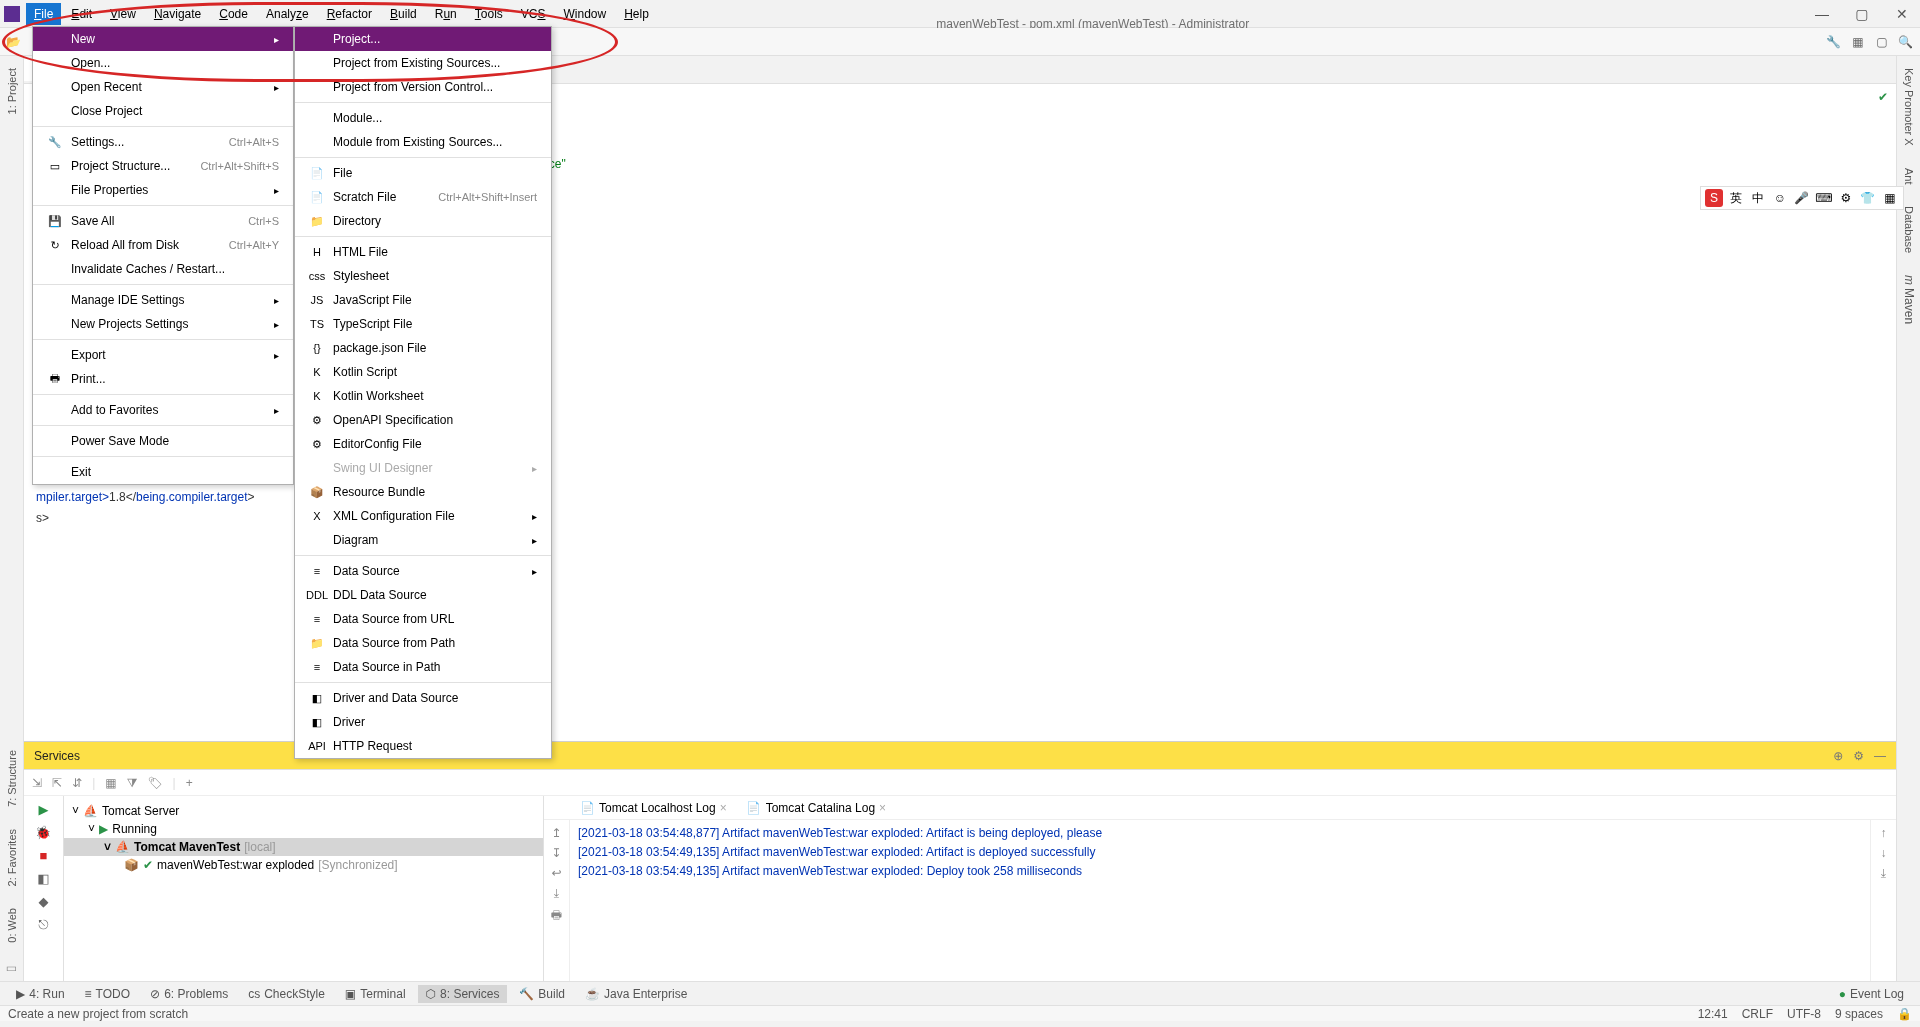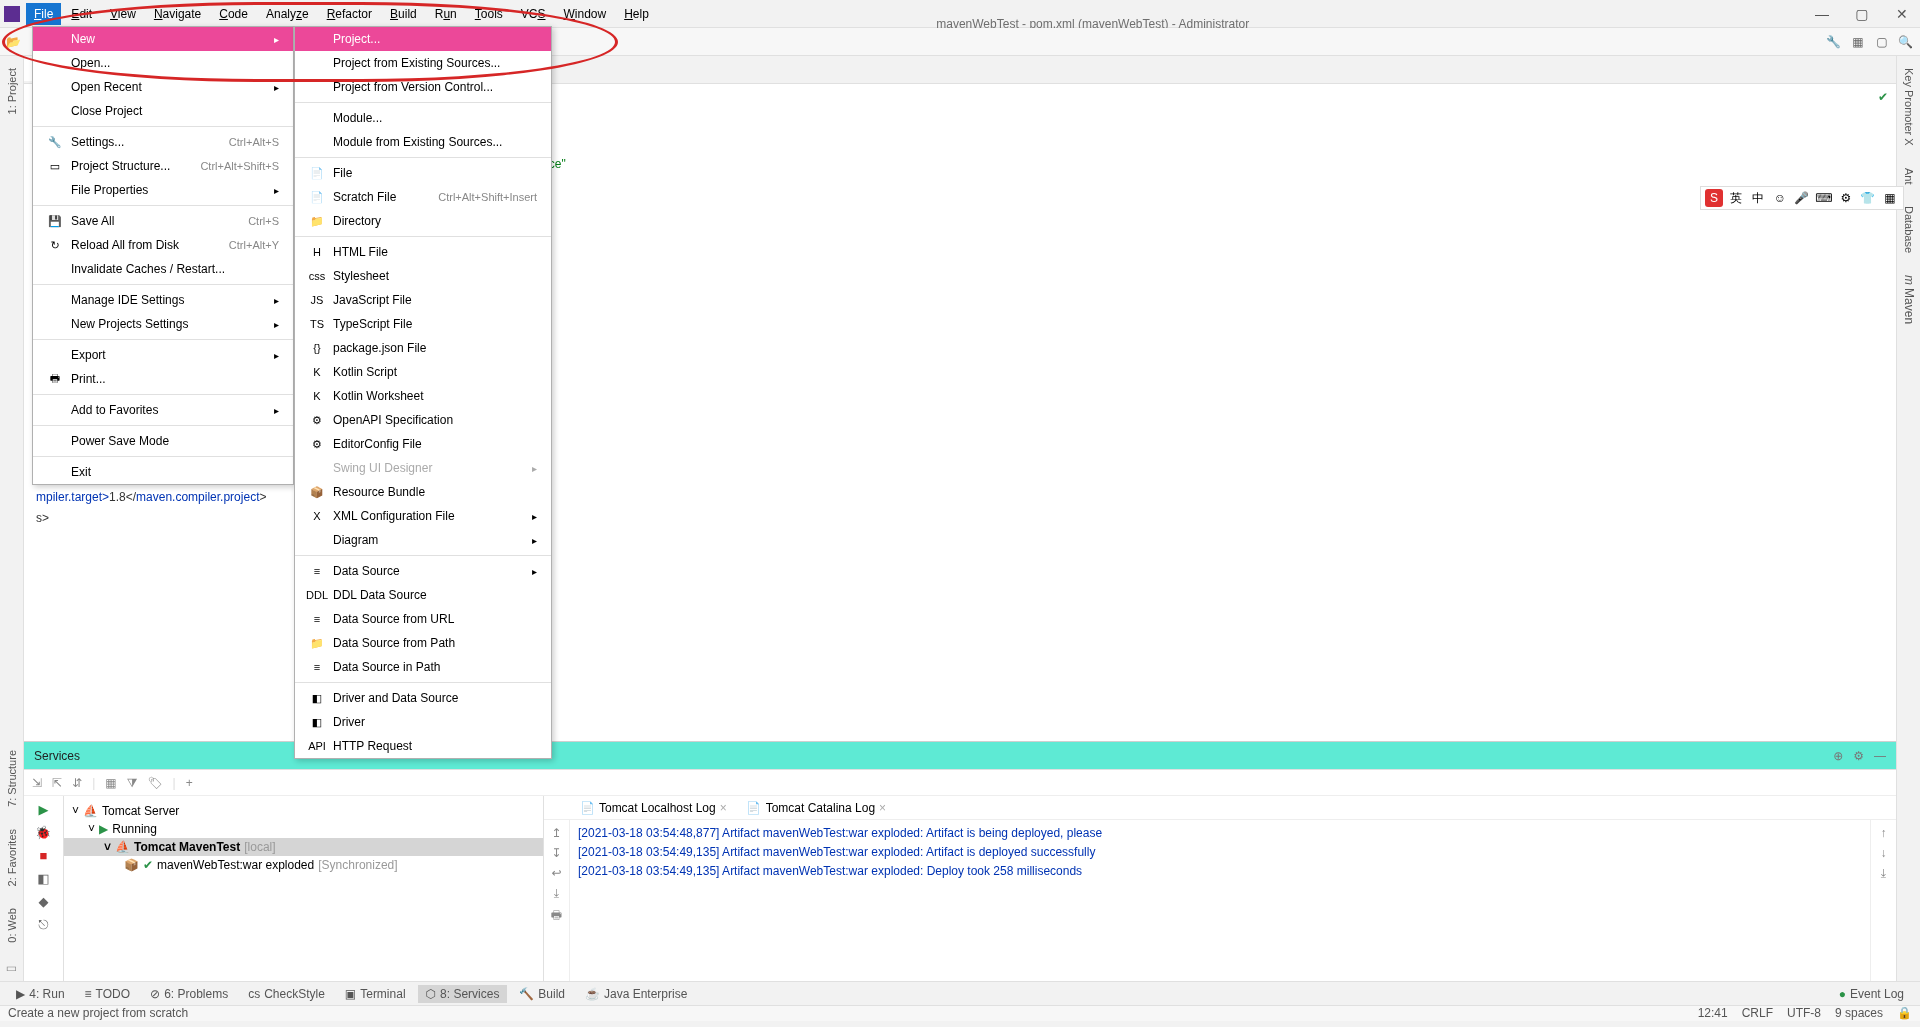--- a/index.html
+++ b/index.html
@@ -23,44 +23,44 @@
 .center { flex: 1; display: flex; flex-direction: column; }
 .editortabs { height: 28px; display: flex; align-items: center; border-bottom: 1px solid #e0e0e0; background: #f2f2f2; }
 .editortabs .etab { padding: 4px 10px; background: #fff; border-right: 1px solid #e0e0e0; color: #222; }
 .editor { flex: 1; background: #fff; padding: 8px 12px; font-family: Consolas, monospace; font-size: 13px; color: #333; line-height: 1.6; overflow: hidden; white-space: pre; position: relative; }
 .editor .t-attr { color: #0033b3; }
 .editor .t-str { color: #067d17; }
 .editor .t-tag { color: #0033b3; }
 .editor .t-cmt { color: #8c8c8c; font-style: italic; }
 .editor .hl { background: #fff8d6; }
 .services { height: 240px; border-top: 1px solid #cfcfcf; display: flex; flex-direction: column; background: #fff; }
-.services-header { height: 28px; display: flex; align-items: center; padding: 0 10px; border-bottom: 1px solid #e0e0e0; background: #5eead4; }
+.services-header { height: 28px; display: flex; align-items: center; padding: 0 10px; border-bottom: 1px solid #e0e0e0; background: #fde047; }
 .services-header .title { font-weight: normal; color: #222; }
 .services-header .right { margin-left: auto; display: flex; gap: 10px; color: #777; }
 .services-toolbar { height: 26px; display: flex; align-items: center; gap: 10px; padding: 0 8px; border-bottom: 1px solid #eee; }
 .services-body { flex: 1; display: flex; }
 .srv-tree { width: 480px; border-right: 1px solid #e0e0e0; padding: 6px 0; font-size: 12px; }
 .srv-tree .node { padding: 2px 8px; display: flex; align-items: center; gap: 4px; }
 .srv-tree .node.sel { background: #d5d5d5; font-weight: bold; }
 .srv-tree .muted { color: #999; font-weight: normal; }
 .srv-gutter { width: 26px; border-right: 1px solid #eee; display: flex; flex-direction: column; gap: 6px; align-items: center; padding-top: 6px; color: #888; }
 .srv-log { flex: 1; padding: 4px 8px; font-family: Consolas, monospace; font-size: 12.5px; line-height: 1.6; }
 .srv-log .info { color: #0033b3; }
 .srv-log .warn { color: #a66f00; }
 .srv-right-gutter { width: 26px; border-left: 1px solid #eee; display: flex; flex-direction: column; gap: 6px; align-items: center; padding-top: 6px; color: #888; }
 .bottomtabs { height: 24px; display: flex; align-items: center; gap: 4px; padding: 0 8px; background: #f2f2f2; border-top: 1px solid #e0e0e0; font-size: 11px; color: #555; }
 .bottomtabs .btab { padding: 2px 8px; display: flex; align-items: center; gap: 4px; }
 .bottomtabs .btab.active { background: #d5d5d5; }
 .bottomtabs .spacer { margin-left: auto; }
-.statusbar { height: 16px; display: flex; padding: 0 8px; background: #f7f7f7; border-top: 1px solid #e0e0e0; font-size: 11px; color: #555; }
+.statusbar { height: 16px; display: flex; align-items: center; padding: 0 8px; background: #f7f7f7; border-top: 1px solid #e0e0e0; font-size: 11px; color: #555; }
 .statusbar .right { margin-left: auto; display: flex; gap: 14px; }
 
 .dropdown { position: absolute; background: #fff; border: 1px solid #b0b0b0; box-shadow: 2px 2px 6px rgba(0,0,0,.2); z-index: 100; }
 .dropdown .ditem { padding: 4px 14px; display: flex; align-items: center; gap: 8px; min-height: 20px; }
-.dropdown .ditem.hover { background: #ec4899; color: #fff; }
+.dropdown .ditem.hover { background: #701a75; color: #fff; }
 .dropdown .ditem .arrow { margin-left: auto; font-size: 10px; }
 .dropdown .ditem .shortcut { margin-left: auto; color: #888; font-size: 11px; }
 .dropdown .sep { height: 1px; background: #e0e0e0; margin: 3px 0; }
 .dropdown .dicon { width: 16px; height: 16px; display: inline-flex; align-items: center; justify-content: center; font-size: 11px; }
 .file-menu { left: 32px; top: 26px; width: 262px; }
 .new-menu { left: 294px; top: 26px; width: 258px; }
 
 .anno { position: absolute; top: 2px; left: 2px; width: 616px; height: 80px; border: 3px solid #d62626; border-radius: 50% / 60%; pointer-events: none; z-index: 200; }
 .ime-bar { position: absolute; right: 16px; top: 186px; display: flex; gap: 4px; background: #fff; border: 1px solid #ddd; padding: 2px 4px; z-index: 50; }
 .ime-bar span { width: 18px; height: 18px; display: inline-flex; align-items: center; justify-content: center; font-size: 12px; }
@@ -353,21 +353,21 @@
 <span>0-SNAPSHOT&lt;/</span><span class="t-tag">version</span><span>&gt;</span>
 <span>war&lt;/</span><span class="t-tag">packaging</span><span>&gt;</span>
 
 <span class="hl"><span>WebTest Maven Webapp&lt;/</span><span class="t-tag">name</span><span>&gt;</span></span>
 <span class="t-cmt"> change it to the project's website --&gt;</span>
 <span>/www.example.com&lt;/</span><span class="t-tag">url</span><span>&gt;</span>
 
 <span>&gt;</span>
 <span class="t-tag">build.sourceEncoding&gt;</span><span>UTF-8&lt;/</span><span class="t-tag">project.build.sourceEncoding</span><span>&gt;</span>
 <span class="t-tag">mpiler.source&gt;</span><span>1.8&lt;/</span><span class="t-tag">maven.compiler.source</span><span>&gt;</span>
-<span class="t-tag">mpiler.target&gt;</span><span>1.8&lt;/</span><span class="t-tag">maven.compiler.project</span><span>&gt;</span>
+<span class="t-tag">mpiler.target&gt;</span><span>1.8&lt;/</span><span class="t-tag">being.compiler.target</span><span>&gt;</span>
 <span>s&gt;</span>
       <span style="position:absolute;right:8px;top:4px;color:#2b9348">✔</span>
     </div>
 
     <div class="services">
       <div class="services-header">
         <span class="title">Services</span>
         <div class="right">
           <span>⊕</span>
           <span>⚙</span>

